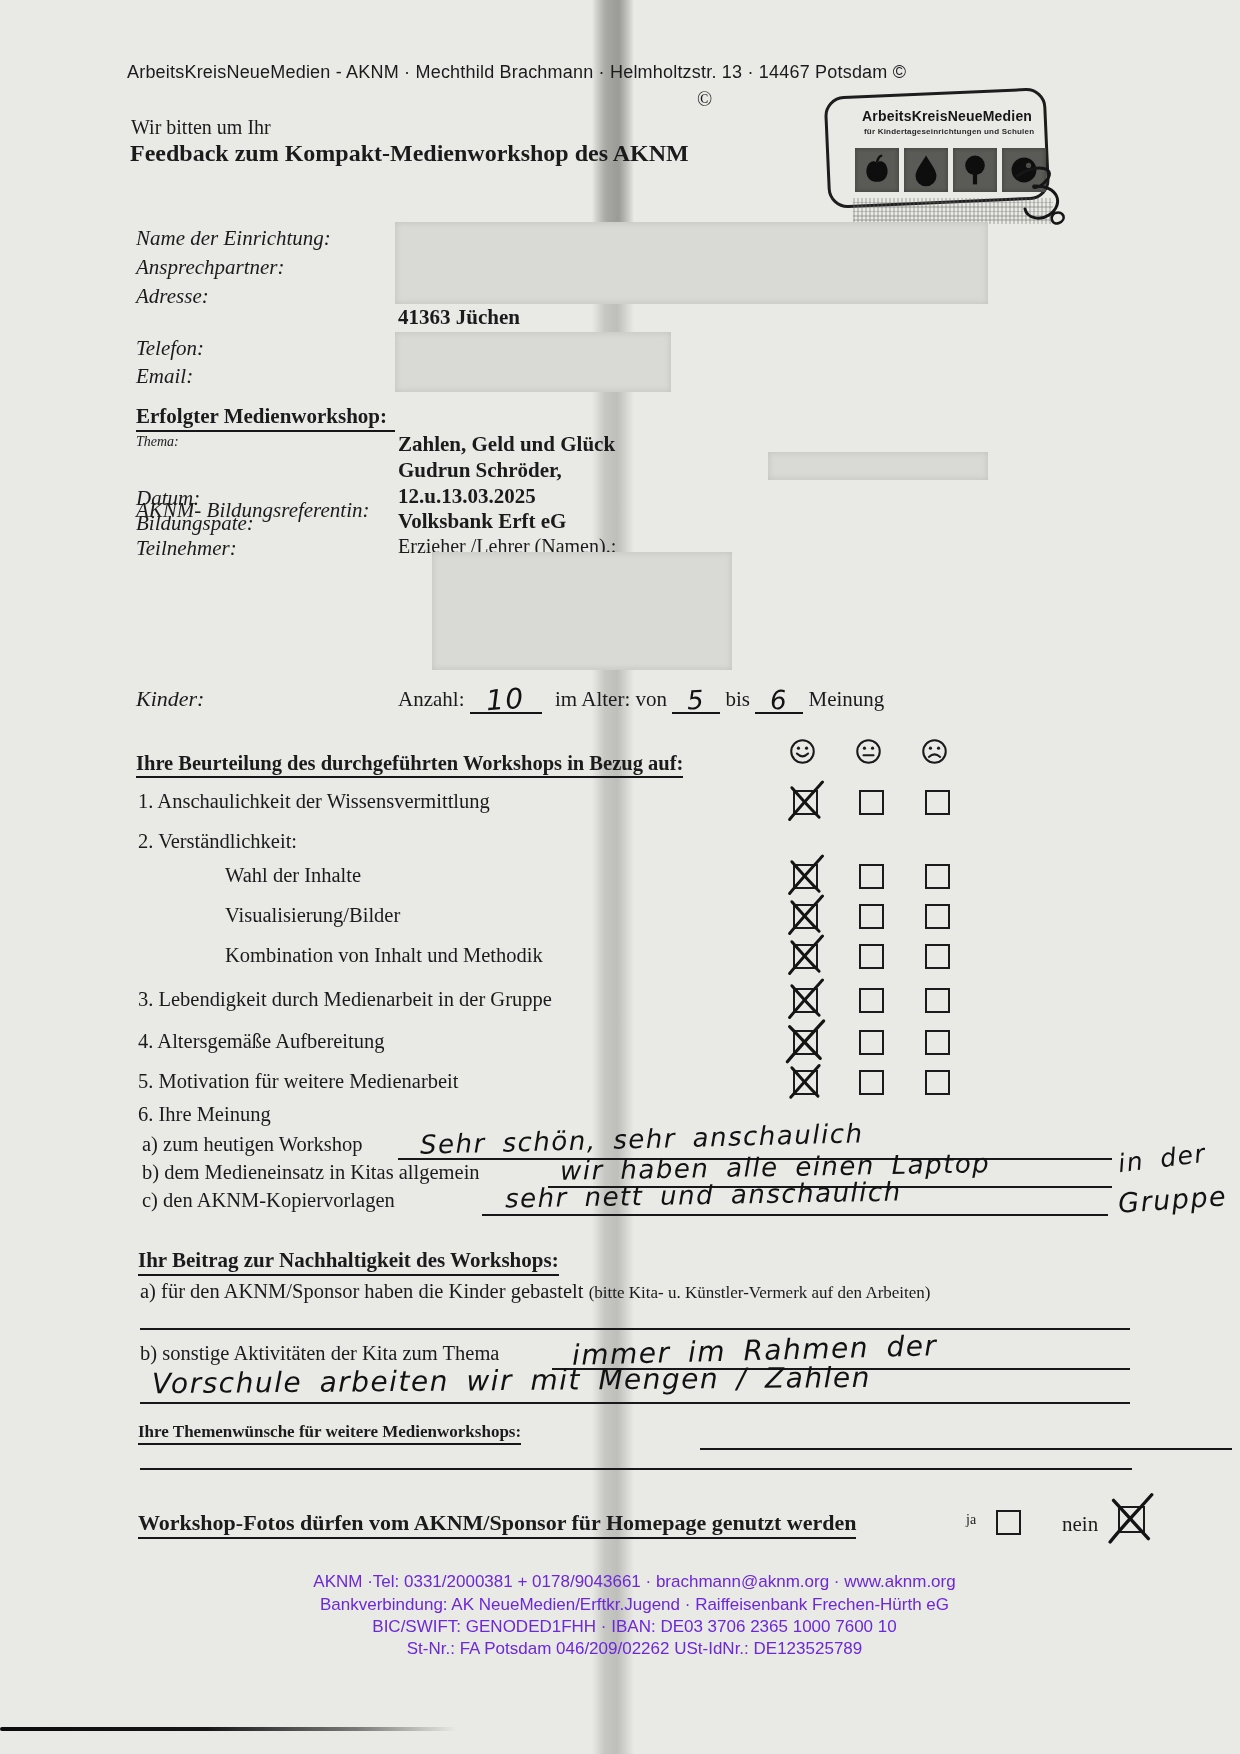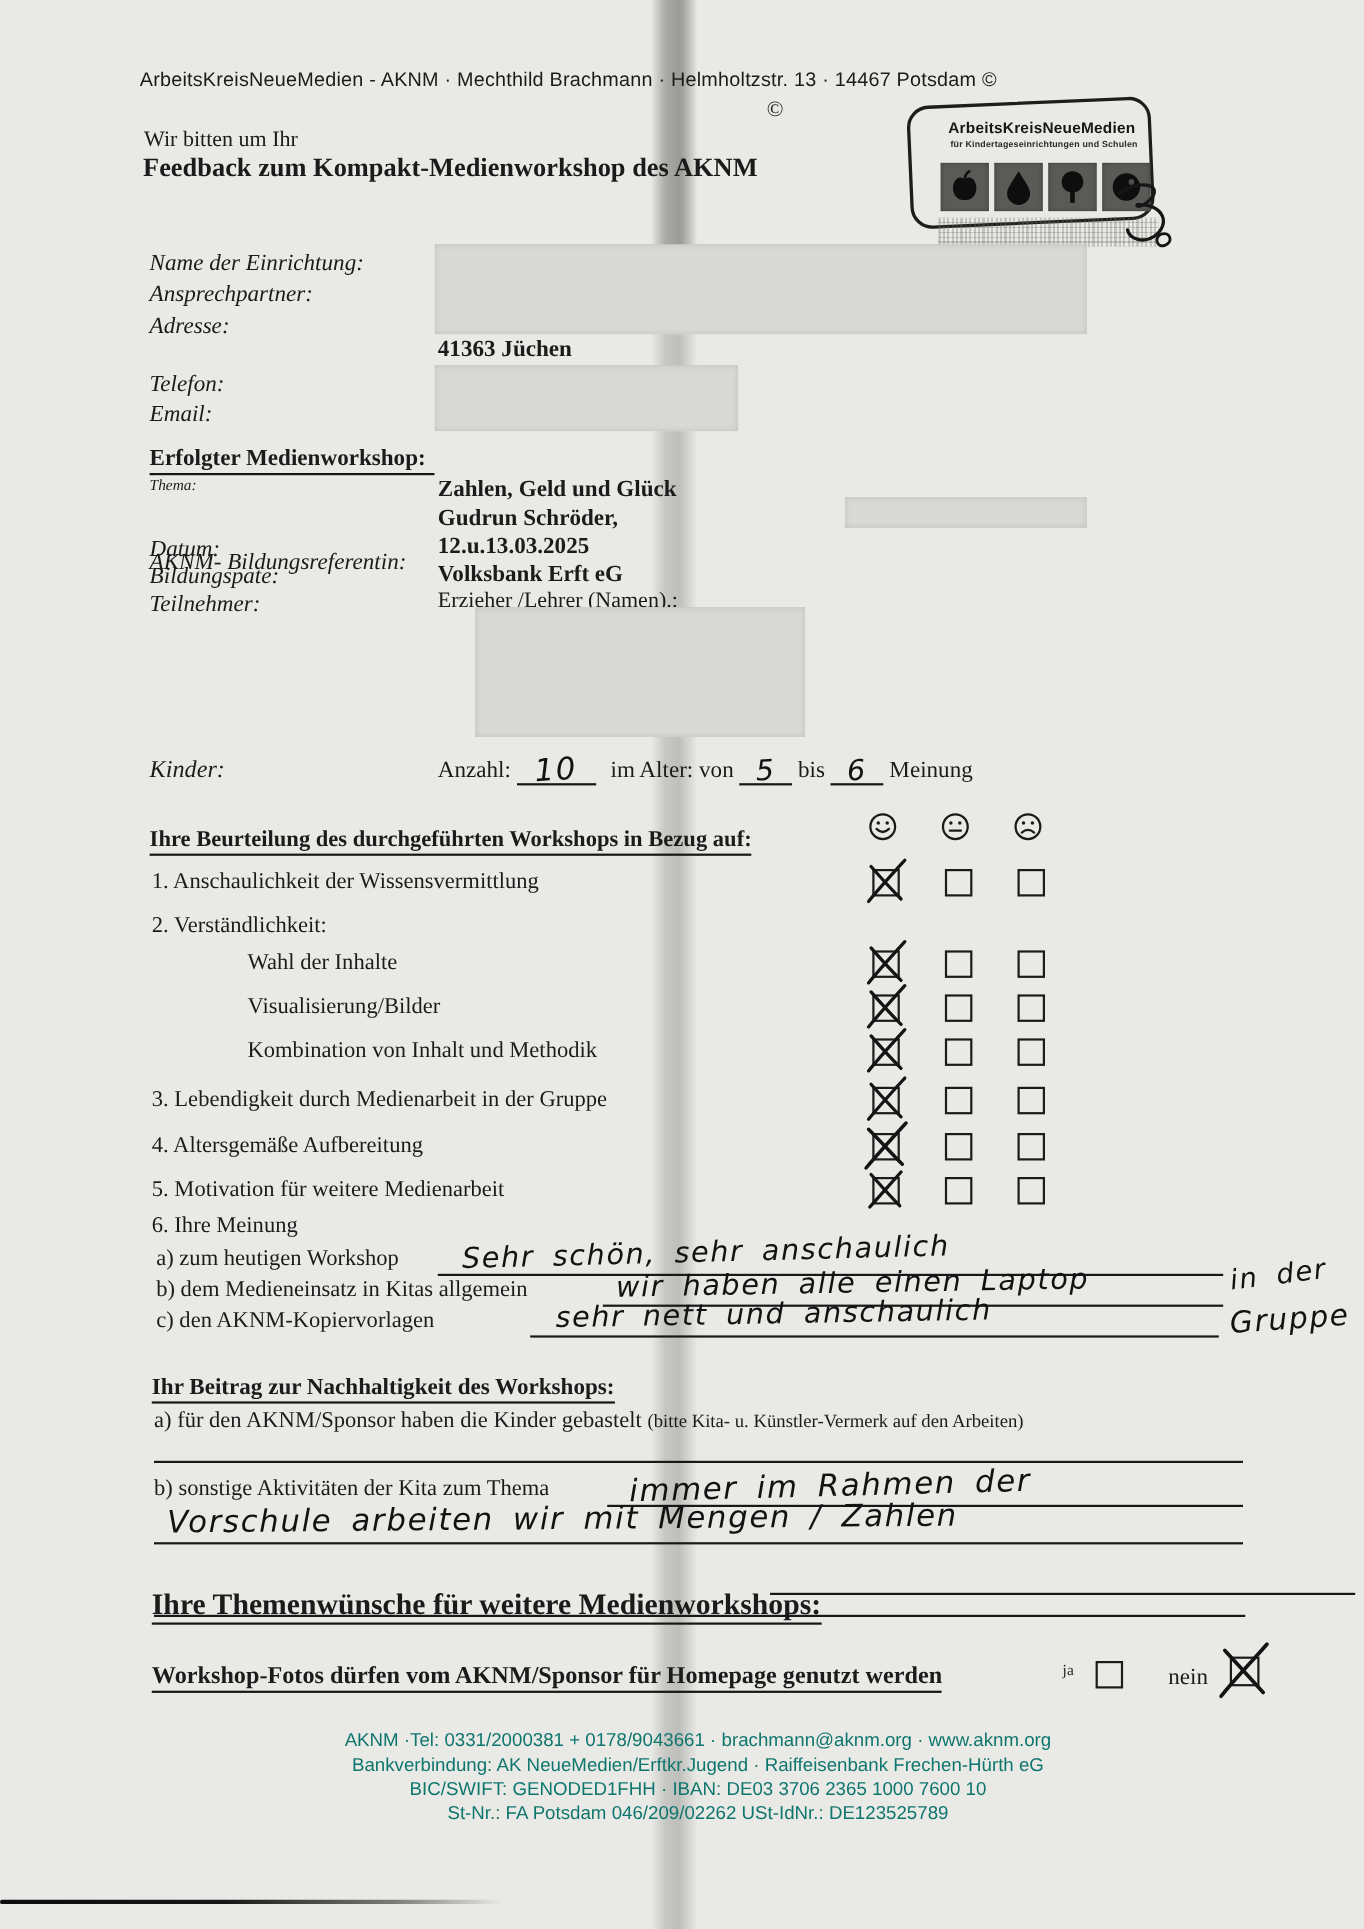--- a/index.html
+++ b/index.html
@@ -39,21 +39,21 @@
   
   .cbox{position:absolute;width:21px;height:21px;border:2.3px solid #1b1b1b;top:0;background:transparent;}
   .cbox svg.xm{display:none;position:absolute;left:-2px;top:-2px;overflow:visible;}
   .rrow{position:absolute;left:0;right:0;height:30px;}
   .rrow[data-checked="1"] .c1 svg.xm{display:block;}
   .c1{left:793px;} .c2{left:859px;} .c3{left:925px;}
   .rlabel{position:absolute;top:0;font-size:20.5px;}
   .smiley{position:absolute;top:738px;}
   
   .fotos[data-checked="nein"] .box-nein svg.xm{display:block;}
-  .footer-line{left:0;right:0;text-align:center;font-size:17px;color:#0f766e;padding-left:29px;}
+  .footer-line{left:0;right:0;text-align:center;font-size:17px;color:#6d28d9;padding-left:29px;}
   .blank{display:inline-block;border-bottom:2.2px solid #151515;text-align:center;}
   .blank .hand{position:relative;top:3px;line-height:.8;}
   .note{font-size:17px;}
 </style>
 </head>
 <body>
 
 <div class="page">
 
   <div class="abs scan-band"></div>
@@ -254,21 +254,21 @@
     <span>a) für den AKNM/Sponsor haben die Kinder gebastelt</span>
     <span class="note">(bitte Kita- u. Künstler-Vermerk auf den Arbeiten)</span>
   </div>
   <div class="abs rule" style="left:140px;top:1328px;width:990px;"></div>
   <div class="abs serif" style="left:140px;top:1342px;font-size:20.5px;">b) sonstige Aktivitäten der Kita zum Thema</div>
   <div class="abs rule" style="left:552px;top:1368px;width:578px;"></div>
   <div class="abs hand" style="left:572px;top:1334px;font-size:28px;transform:rotate(-1.5deg);">immer im Rahmen der</div>
   <div class="abs rule" style="left:140px;top:1402px;width:990px;"></div>
   <div class="abs hand" style="left:152px;top:1364px;font-size:28px;transform:rotate(-.5deg);">Vorschule arbeiten wir mit Mengen / Zahlen</div>
 
-  <div class="abs serif b ul" style="left:138px;top:1422px;font-size:27px;margin-top:21px;">Ihre Themenwünsche für weitere Medienworkshops:</div>
+  <div class="abs serif b ul" style="left:138px;top:1422px;font-size:17px;">Ihre Themenwünsche für weitere Medienworkshops:</div>
   <div class="abs rule" style="left:700px;top:1448px;width:532px;"></div>
   <div class="abs rule" style="left:140px;top:1468px;width:992px;"></div>
 
   <div class="fotos" data-checked="nein">
     <div class="abs serif b ul" style="left:138px;top:1510px;font-size:22px;">Workshop-Fotos dürfen vom AKNM/Sponsor für Homepage genutzt werden</div>
     <span class="abs serif" style="left:966px;top:1512px;font-size:14px;">ja</span>
     <span class="cbox box-ja" style="left:996px;top:1510px;"></span>
     <span class="abs serif" style="left:1062px;top:1512px;font-size:21px;">nein</span>
     <span class="cbox box-nein" style="left:1118px;top:1506px;width:23px;height:23px;">
         <svg class="xm" width="27" height="27" viewBox="0 0 24 24">

